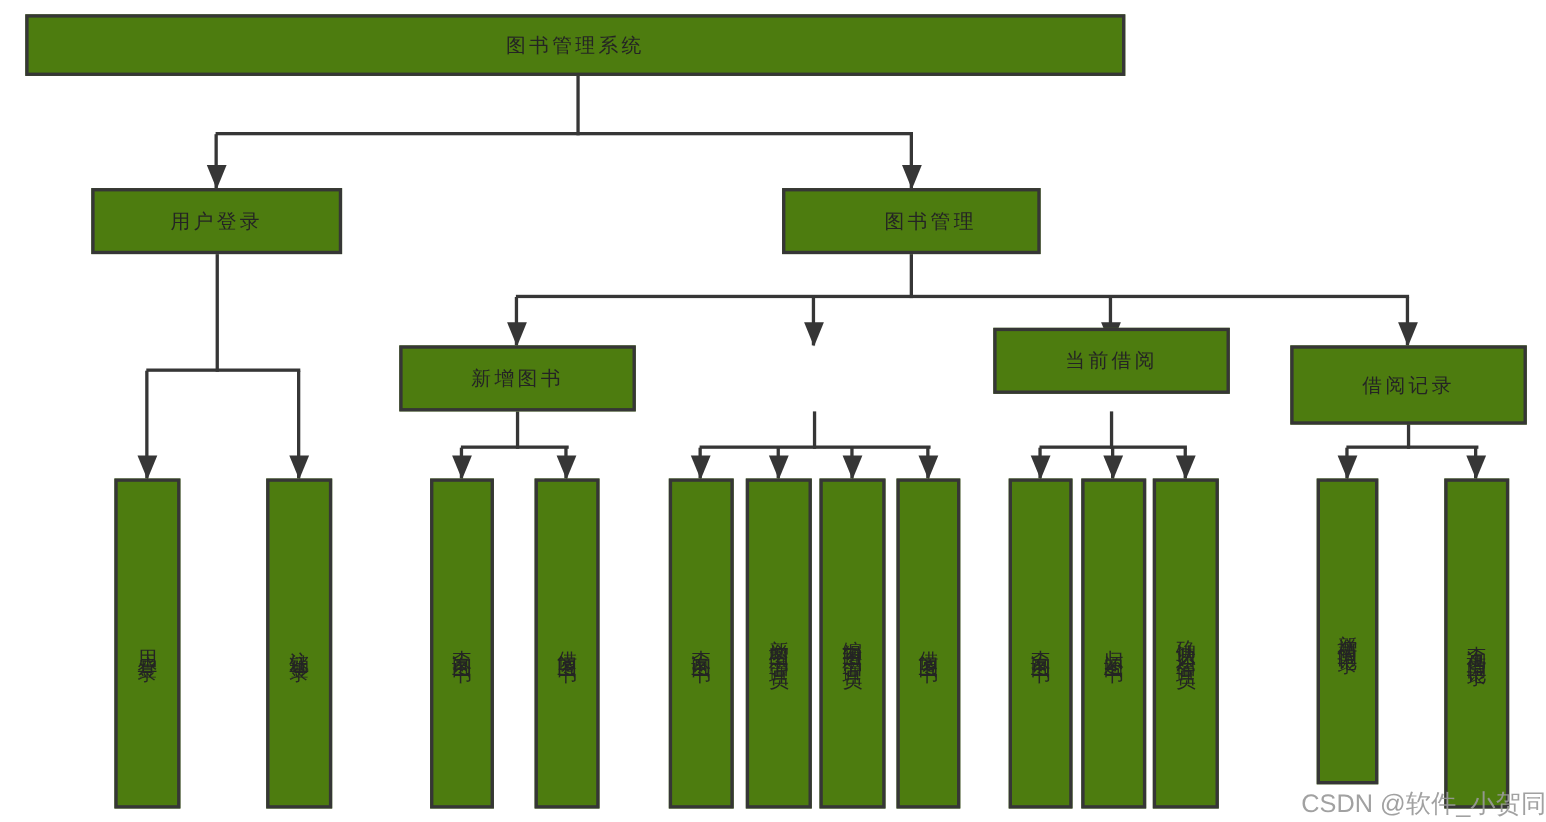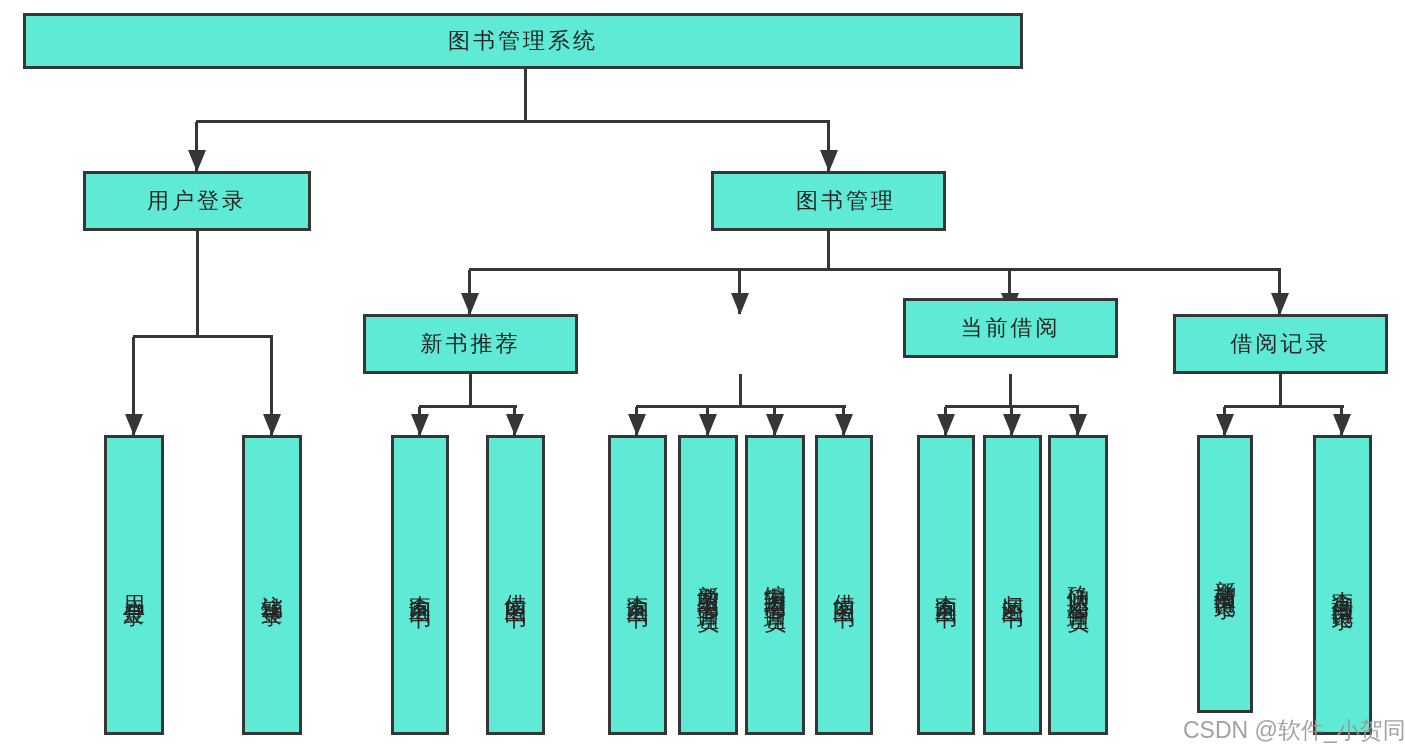--- a/index.html
+++ b/index.html
@@ -13,23 +13,23 @@
   .ln.v{width:3px;}
   .ln.h{height:3px;}
   .drop{position:absolute;width:3px;background:#363636;}
   .drop::after{
     content:"";position:absolute;bottom:-1px;left:50%;margin-left:-9px;
     width:0;height:0;border-left:9px solid transparent;border-right:9px solid transparent;
     border-top:22px solid #363636;
   }
   
   .node{
-    position:absolute;box-sizing:border-box;background:#5eead4;
+    position:absolute;box-sizing:border-box;background:#4d7c0f;
     border:3px solid #363636;display:flex;align-items:center;justify-content:center;
-    font-size:22px;letter-spacing:3px;white-space:nowrap;
+    font-size:18px;letter-spacing:3px;white-space:nowrap;
   }
   .node.vert{
     writing-mode:vertical-rl;letter-spacing:4px;white-space:normal;
     line-height:1.0;padding:6px 0;
   }
   #wm{
     position:absolute;top:715px;left:1183px;width:222px;
     font-size:23px;color:#9a9a9a;opacity:.92;letter-spacing:0px;
     white-space:nowrap;z-index:5;
   }
@@ -73,23 +73,23 @@
   <div class="drop" style="left:1010px;top:407px;height:28px;"></div>
   <div class="drop" style="left:1076px;top:407px;height:28px;"></div>
   <div class="drop" style="left:1223px;top:407px;height:28px;"></div>
   <div class="drop" style="left:1340px;top:407px;height:28px;"></div>
 
   <div class="node" style="left:23px;top:13px;width:1000px;height:56px;">图书管理系统</div>
 
   <div class="node" style="left:83px;top:171px;width:228px;height:60px;">用户登录</div>
   <div class="node" style="left:711px;top:171px;width:235px;height:60px;padding-left:35px;">图书管理</div>
 
-  <div class="node" style="left:363px;top:314px;width:215px;height:60px;">新书推荐</div>
+  <div class="node" style="left:363px;top:314px;width:215px;height:60px;">新增图书</div>
   <div class="node" style="left:903px;top:298px;width:215px;height:60px;">当前借阅</div>
-  <div class="node" style="left:1173px;top:314px;width:215px;height:60px;">借阅记录</div>
+  <div class="node" style="left:1173px;top:314px;width:215px;height:72px;">借阅记录</div>
 
   <div class="node vert" style="left:104px;top:435px;width:60px;height:300px;">用户登录</div>
   <div class="node vert" style="left:242px;top:435px;width:60px;height:300px;">注销登录</div>
 
   <div class="node vert" style="left:391px;top:435px;width:58px;height:300px;">查询图书</div>
   <div class="node vert" style="left:486px;top:435px;width:59px;height:300px;">借阅图书</div>
 
   <div class="node vert" style="left:608px;top:435px;width:59px;height:300px;">查询图书</div>
   <div class="node vert" style="left:678px;top:435px;width:60px;height:300px;">新增图书（管理员）</div>
   <div class="node vert" style="left:745px;top:435px;width:60px;height:300px;">编辑图书（管理员）</div>

